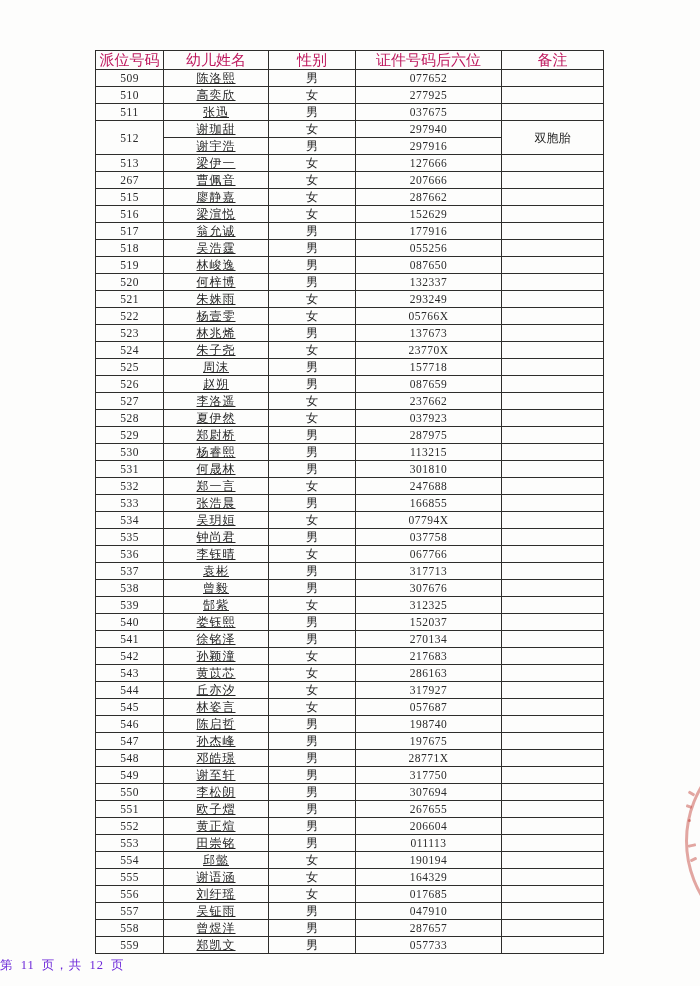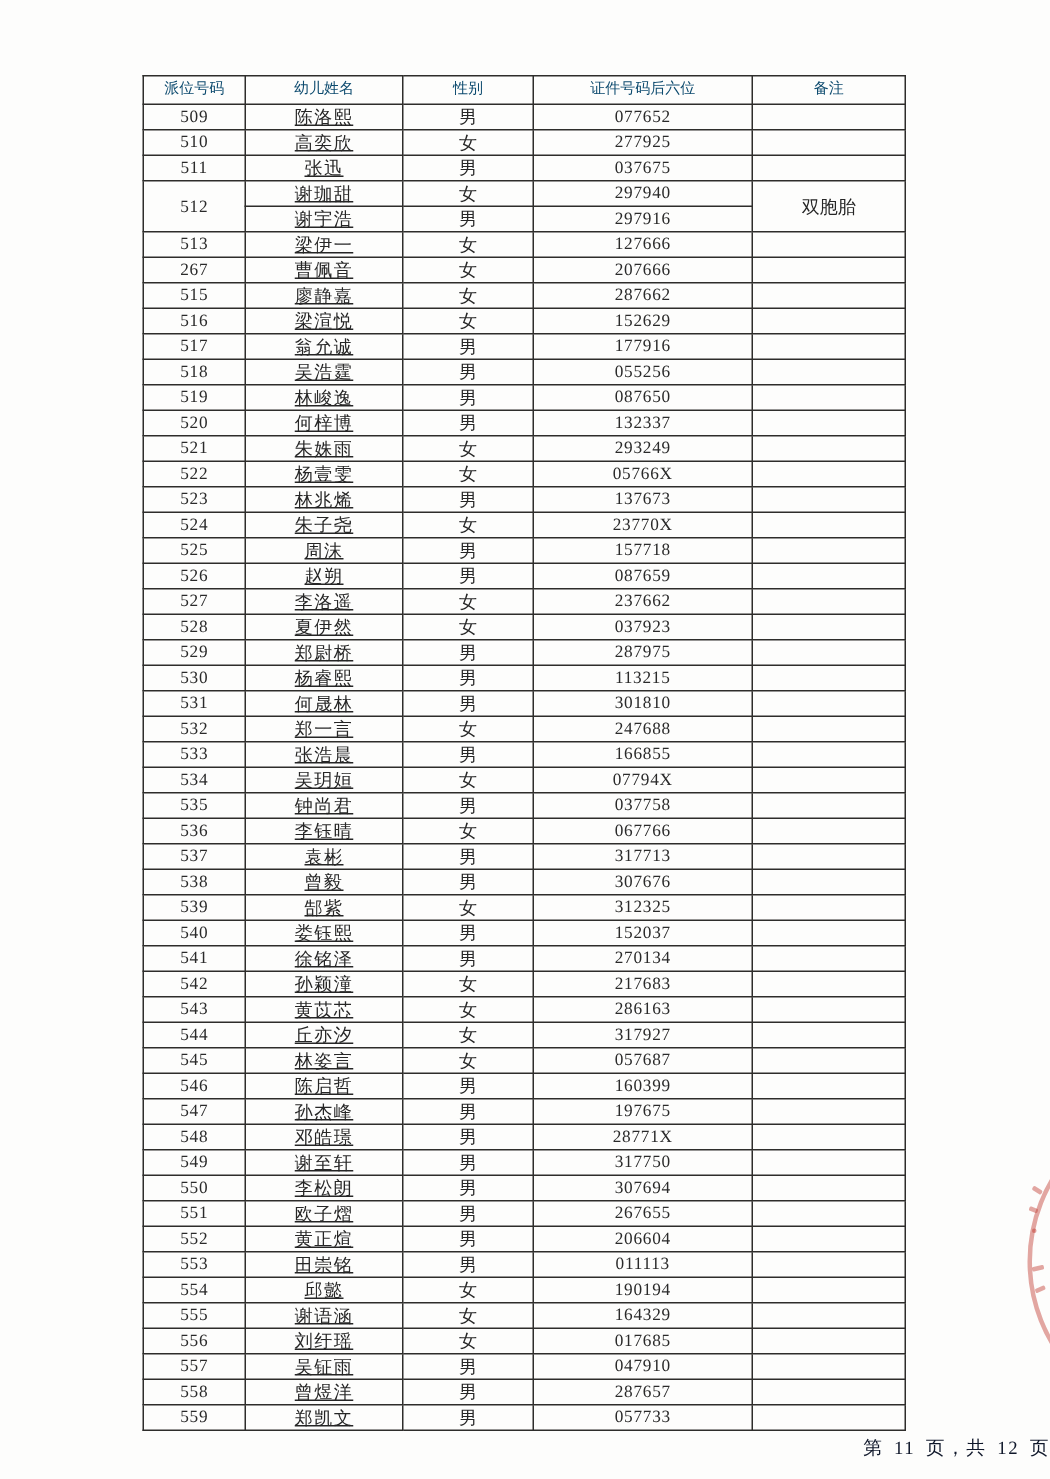--- a/index.html
+++ b/index.html
@@ -15,27 +15,27 @@
     border-collapse:collapse;table-layout:fixed;
     background:transparent;
   }
   .roster th,.roster td{
     border:1px solid #2e2d2b;
     padding:0;height:16px;line-height:16px;
     text-align:center;vertical-align:middle;
     font-size:12px;font-weight:normal;
     white-space:nowrap;overflow:hidden;
   }
-  .roster th{height:18px;line-height:18px;font-size:10px;color:#0c4a6e;}
+  .roster th{height:18px;line-height:18px;font-size:15px;color:#be185d;}
   .roster td.num{font-size:11.5px;letter-spacing:.5px;color:#2a2a2a;}
   .roster td.name{letter-spacing:1px;text-decoration:underline;}
   
   .footer{
     position:absolute;left:0;top:957px;width:700px;
-    text-align:right;font-size:12.5px;color:#0f172a;
+    text-align:left;font-size:12.5px;color:#6d28d9;
     word-spacing:3px;letter-spacing:1px;
   }
   
   .stamp-ring{
     position:absolute;left:685px;top:733px;width:210px;height:210px;
     border-radius:50%;border:3px solid #c23c32;opacity:.45;
   }
   .stamp-mark{position:absolute;background:#c23c32;opacity:.45;border-radius:1px;}
   .stamp-mark.m1{left:688px;top:792px;width:7px;height:3px;transform:rotate(32deg);}
   .stamp-mark.m2{left:686px;top:805px;width:6px;height:3px;transform:rotate(20deg);}
@@ -327,21 +327,21 @@
           <td class="num">545</td>
           <td class="name">林姿言</td>
           <td>女</td>
           <td class="num">057687</td>
           <td></td>
         </tr>
         <tr>
           <td class="num">546</td>
           <td class="name">陈启哲</td>
           <td>男</td>
-          <td class="num">160399</td>
+          <td class="num">198740</td>
           <td></td>
         </tr>
         <tr>
           <td class="num">547</td>
           <td class="name">孙杰峰</td>
           <td>男</td>
           <td class="num">197675</td>
           <td></td>
         </tr>
         <tr>

